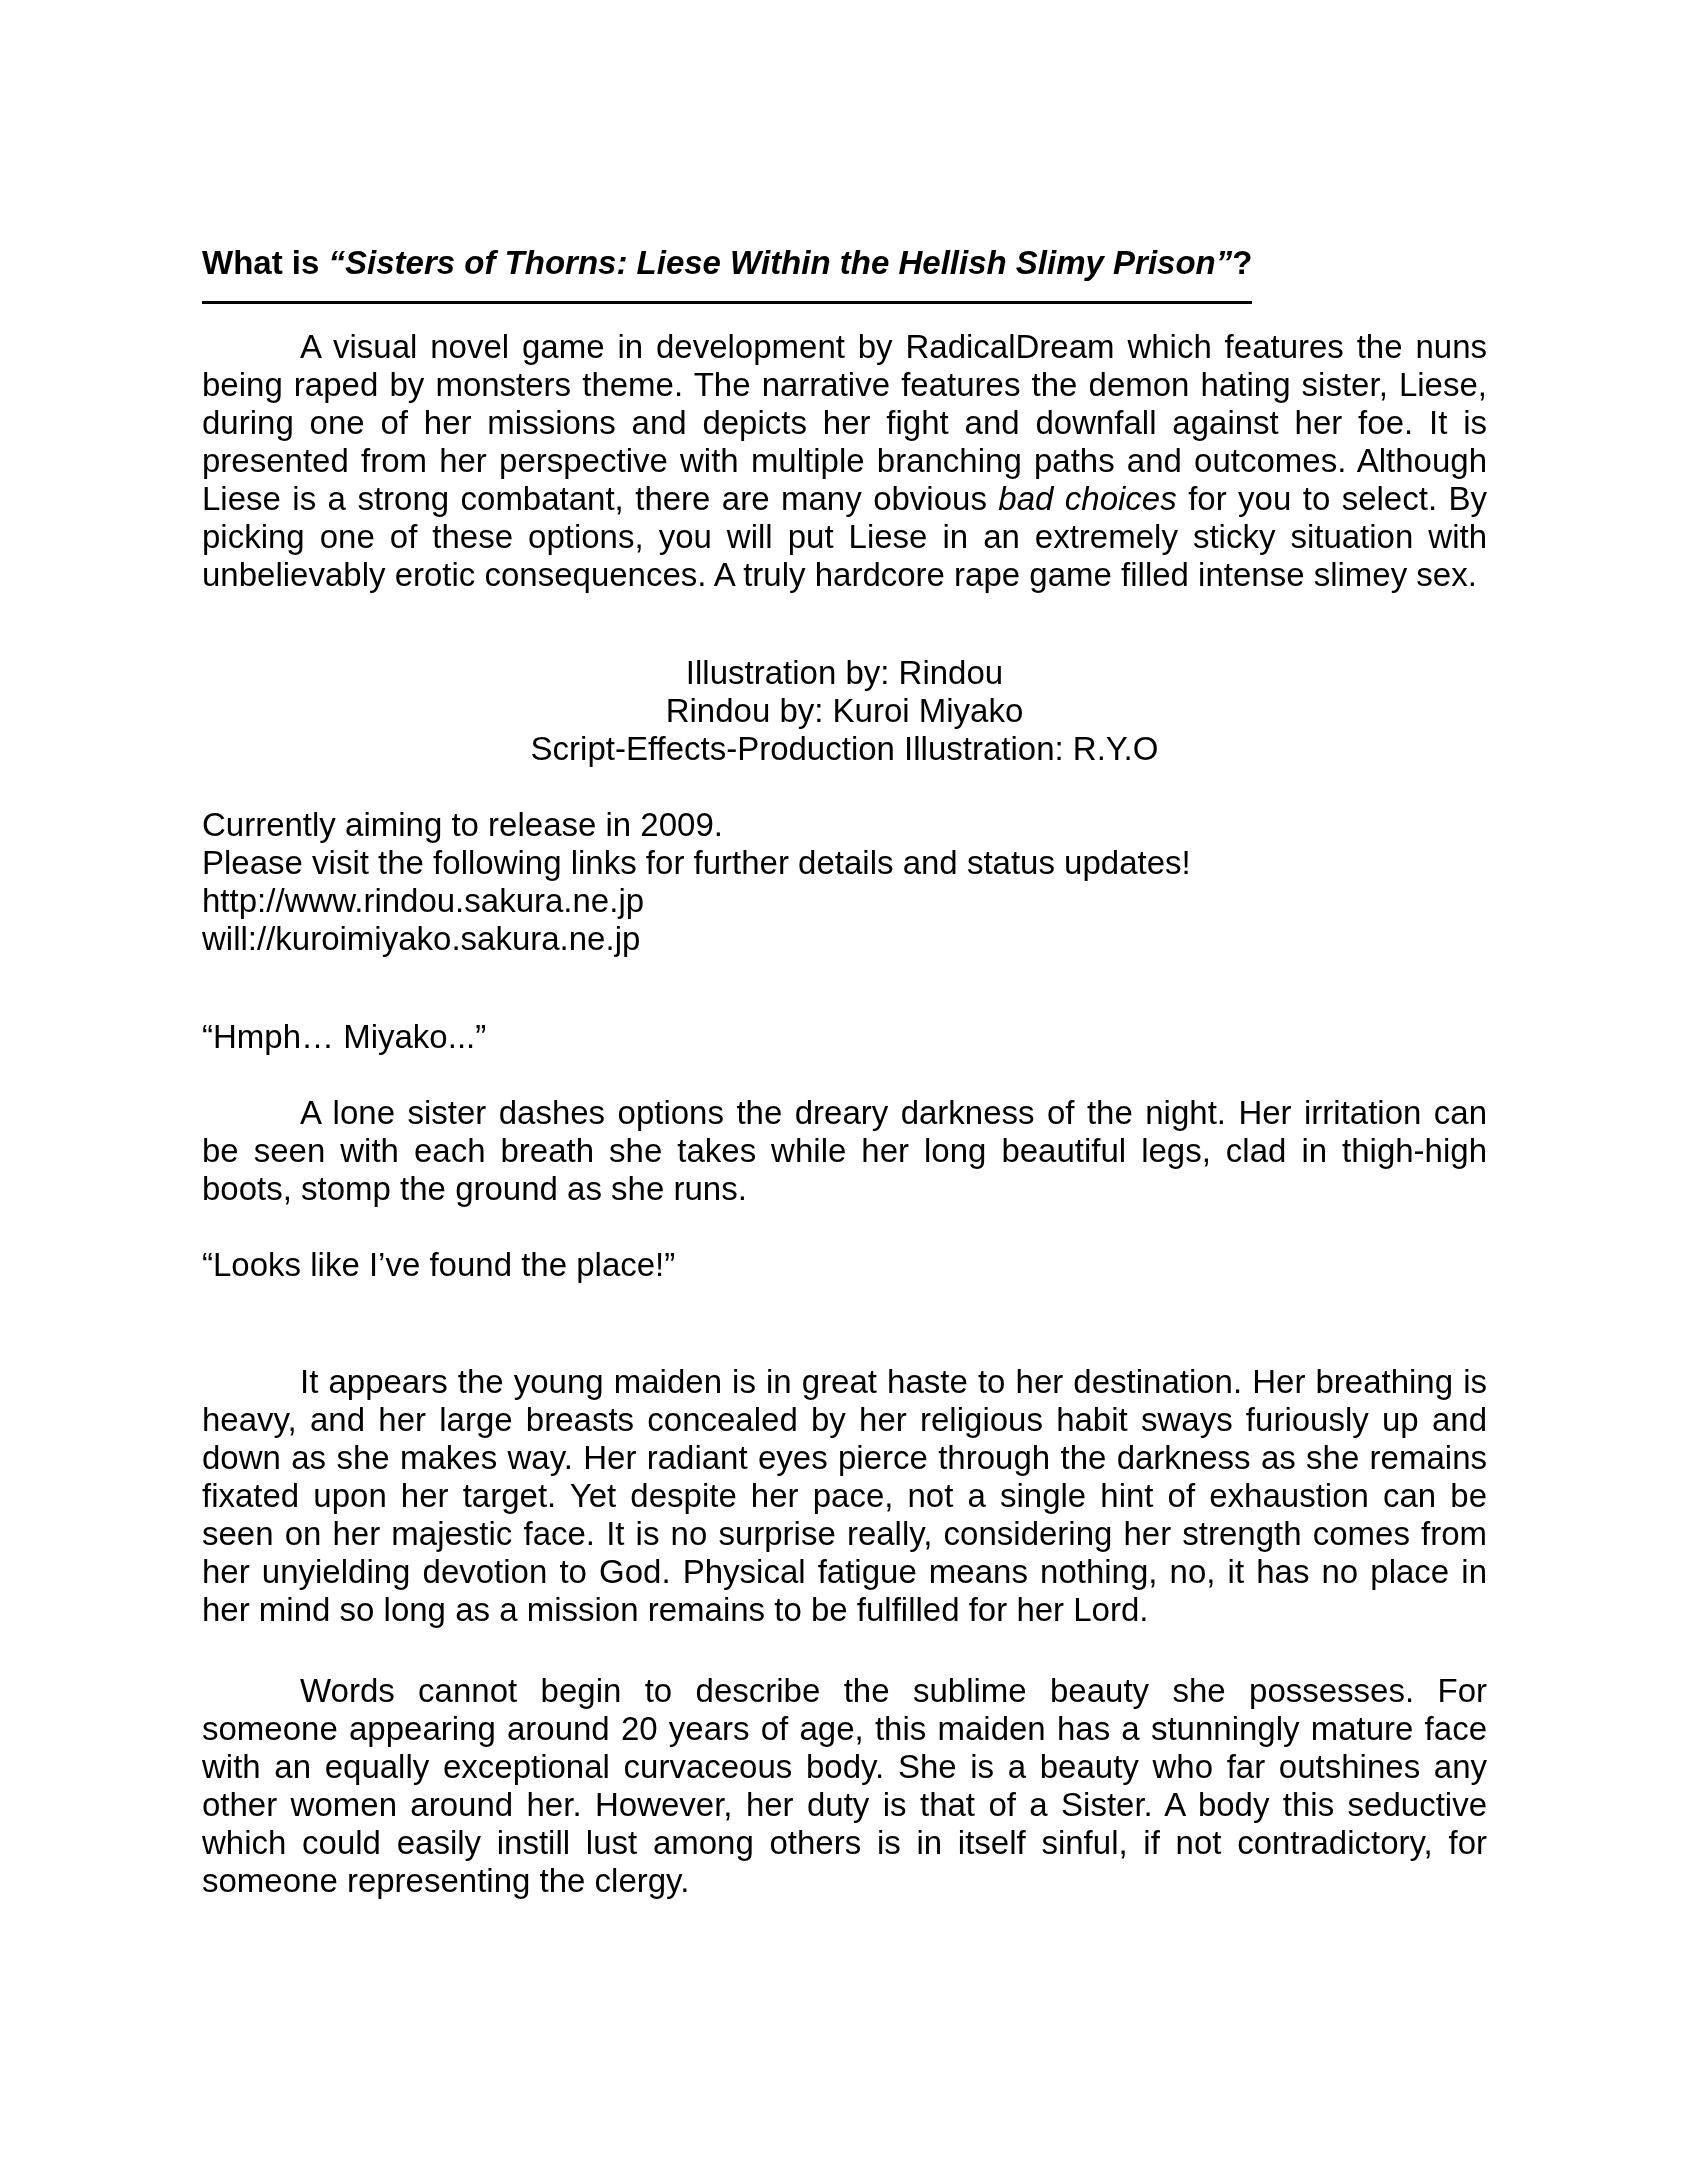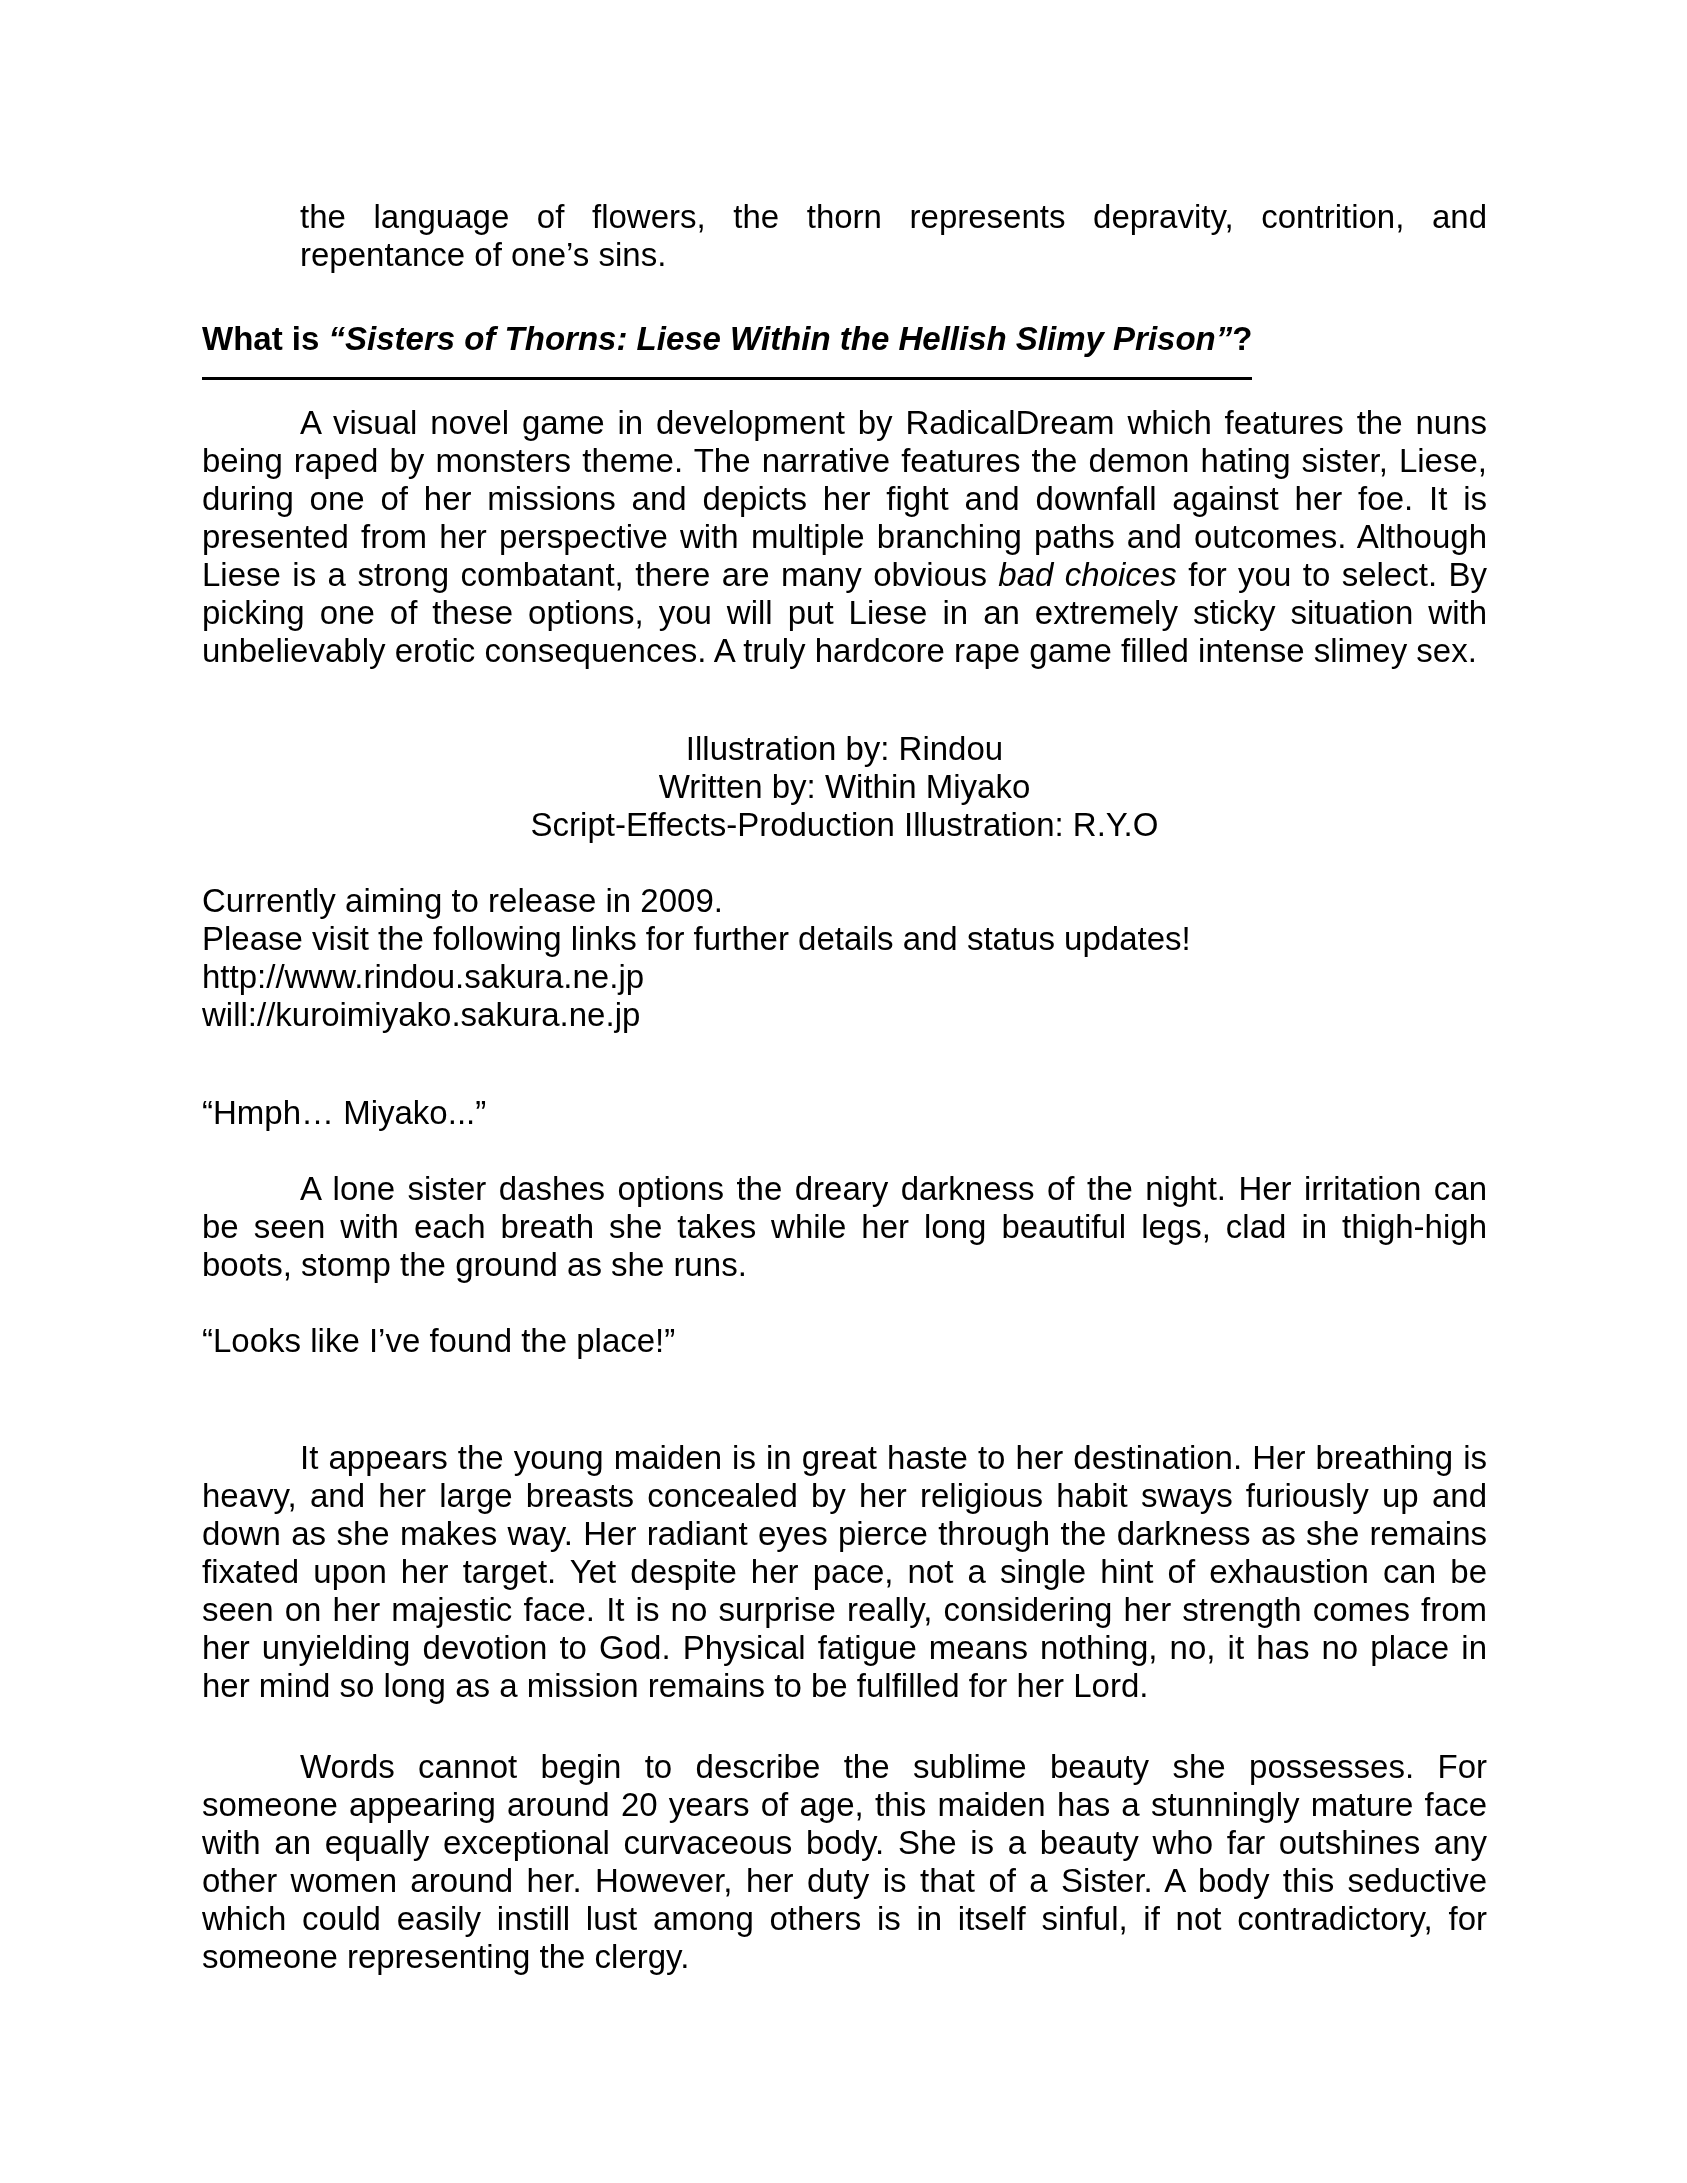--- a/index.html
+++ b/index.html
@@ -51,31 +51,30 @@
   .narration-2 { margin-top: 79px; }
   .narration-3 { margin-top: 43px; }
   .italic { font-style: italic; }
 </style>
 </head>
 <body>
 
 <div class="page">
   <div class="content">
 
-    <p class="block continuation">the language of flowers, the thorn represents depravity, contrition, and repentance of one’s sins.</p>
 
     <div class="block heading">
       <span class="underline"><span>What is </span><em>“Sisters of Thorns: Liese Within the Hellish Slimy Prison”</em><span>?</span></span>
     </div>
 
     <p class="block intro justify indent"><span>A visual novel game in development by RadicalDream which features the nuns being raped by monsters theme. The narrative features the demon hating sister, Liese, during one of her missions and depicts her fight and downfall against her foe. It is presented from her perspective with multiple branching paths and outcomes. Although Liese is a strong combatant, there are many obvious </span><span class="italic">bad choices</span><span> for you to select. By picking one of these options, you will put Liese in an extremely sticky situation with unbelievably erotic consequences. A truly hardcore rape game filled intense slimey sex.</span></p>
 
     <div class="block credits">
       <p class="block">Illustration by: Rindou</p>
-      <p class="block">Written by: Within Miyako</p>
+      <p class="block">Rindou by: Kuroi Miyako</p>
       <p class="block">Script-Effects-Production Illustration: R.Y.O</p>
     </div>
 
     <div class="block release">
       <p class="block">Currently aiming to release in 2009.</p>
       <p class="block">Please visit the following links for further details and status updates!</p>
       <p class="block">http://www.rindou.sakura.ne.jp</p>
       <p class="block">will://kuroimiyako.sakura.ne.jp</p>
     </div>
 

